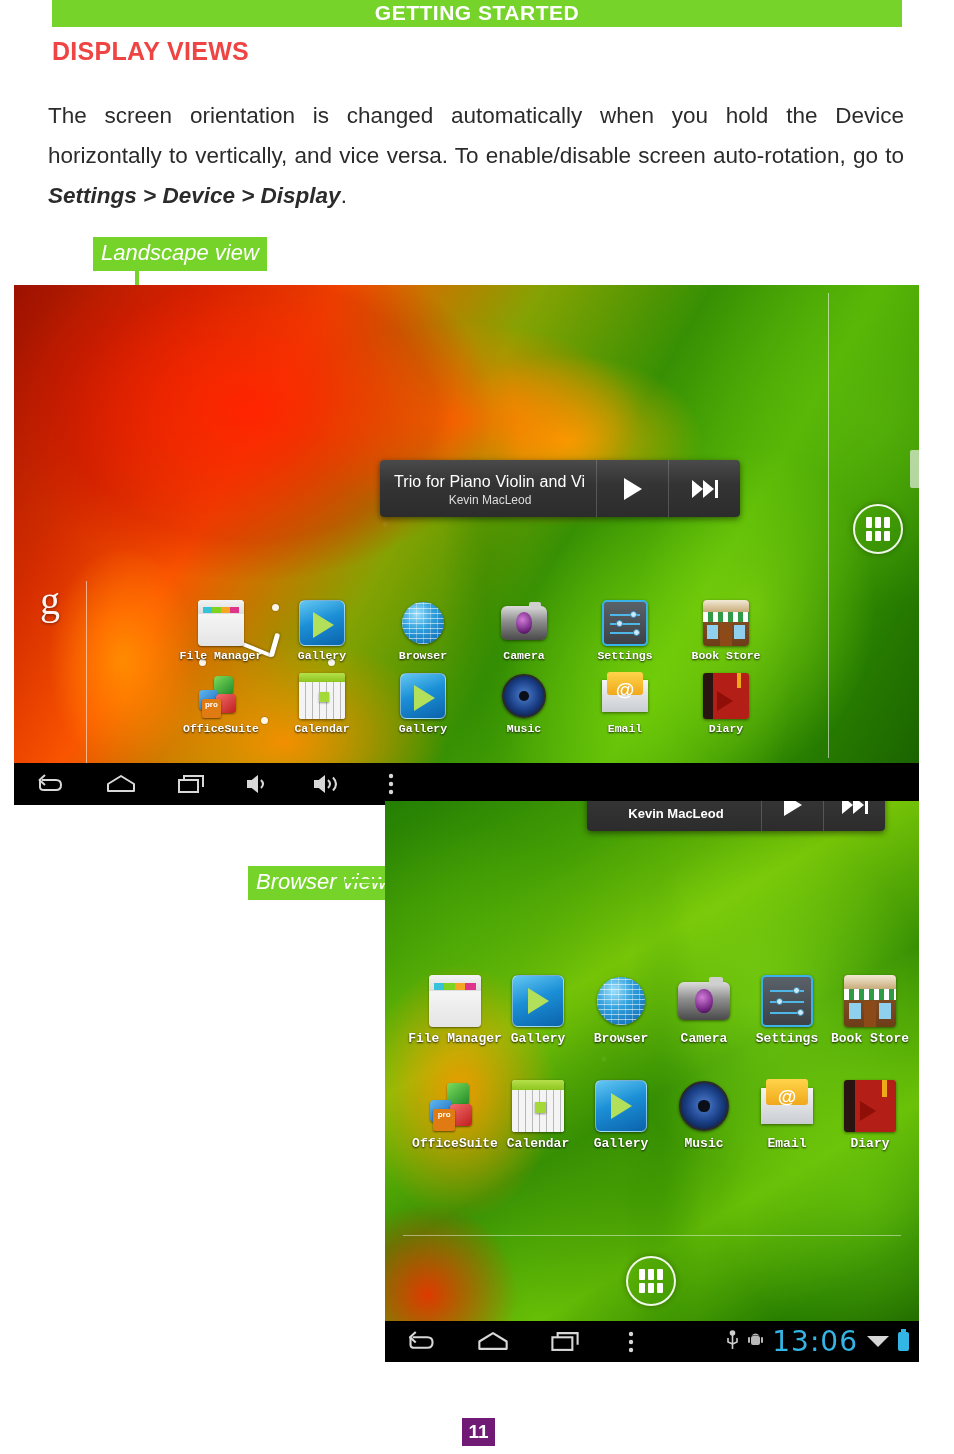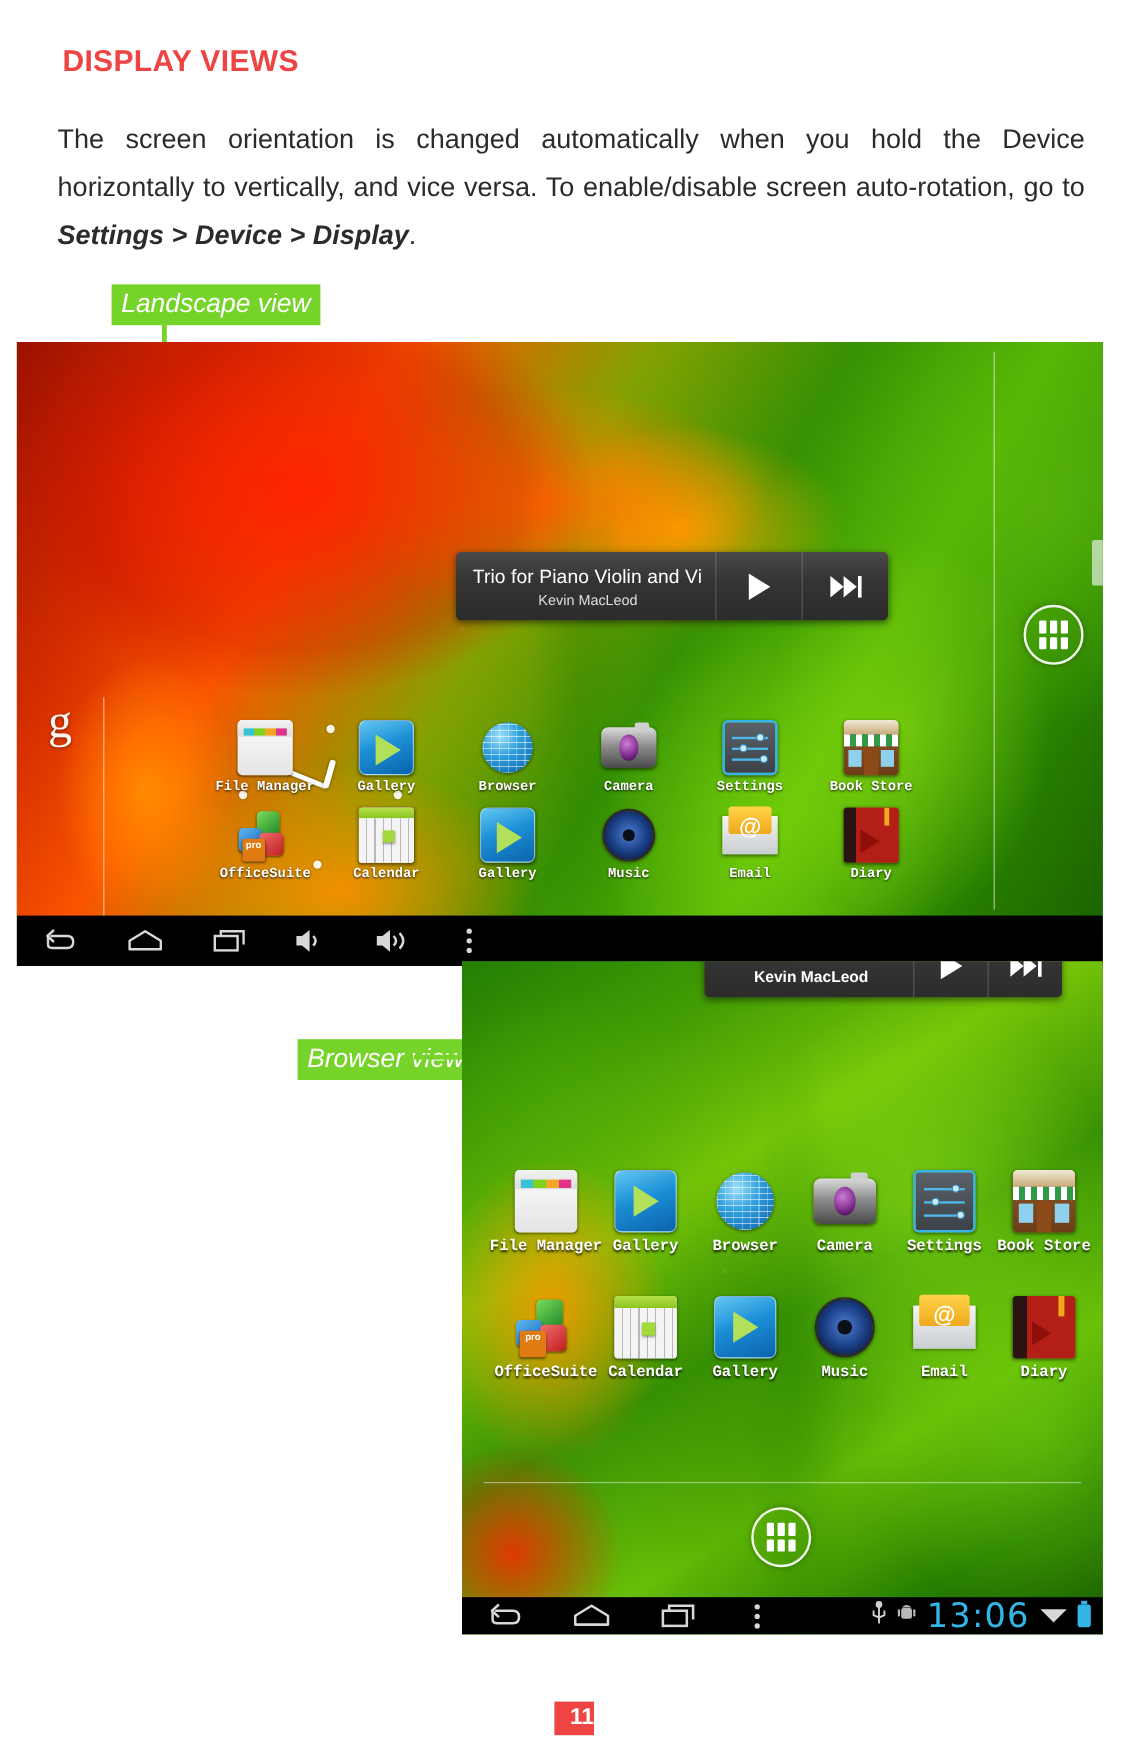--- a/index.html
+++ b/index.html
@@ -292,29 +292,32 @@
   .batt-ico::before{content:"";position:absolute;left:3px;top:-3px;width:5px;height:3px;background:#33b5e5;}
 
   
   .scroll-nub {
     position:absolute; background: rgba(225,235,220,.72); border-radius:2px;
   }
 
   
   .page-number {
     position:absolute; left:462px; top:1418px; width:33px; height:28px;
-    background:#ef4444; color:#fff; font-size:19px; font-weight:bold;
-    text-align:right; line-height:27px;
+    background:#701a75; color:#fff; font-size:19px; font-weight:bold;
+    text-align:center; line-height:27px;
   }
 </style>
 </head>
 <body>
 
 <div class="page">
 
+  <div class="chapter-bar">
+    <span>GETTING STARTED</span>
+  </div>
 
   <h1 class="section-title">DISPLAY VIEWS</h1>
 
   <p class="body-copy"><span>The screen orientation is changed automatically when you hold the Device horizontally to vertically, and vice versa. To enable/disable screen auto-rotation, go to </span><em>Settings &gt; Device &gt; Display</em><span>.</span></p>
 
   <div class="callout-label" id="callout-landscape">Landscape view</div>
   <div class="leader-v" id="leader-landscape-line"></div>
   <div class="leader-dot" id="leader-landscape-dot"></div>
 
   <div class="screen" id="screen-landscape" style="left:14px; top:285px; width:905px; height:520px;">
@@ -641,21 +644,21 @@
 
     <div class="drawer-btn" style="left:241px; top:455px; width:50px; height:50px;">
       <span></span>
         <span></span>
         <span></span>
       <span></span>
         <span></span>
         <span></span>
     </div>
 
-    <div class="sysbar" style="height:31px;">
+    <div class="sysbar" style="height:41px;">
       <div class="nav-ico" style="width:72px;">
         <svg width="30" height="21" viewBox="0 0 28 20" fill="none" stroke="#d8d8d8" stroke-width="2">
           <path d="M4 6 L4 13 Q4 16 8 16 L20 16 Q25 16 25 11 Q25 6 20 6 L6 6"></path>
           <path d="M9 1 L3.5 6 L9 11" stroke-linejoin="round"></path>
         </svg>
       </div>
       <div class="nav-ico" style="width:72px;">
         <svg width="32" height="21" viewBox="0 0 30 20" fill="none" stroke="#d8d8d8" stroke-width="2">
           <path d="M2 17 L2 10 L15 2 L28 10 L28 17 Z" stroke-linejoin="round"></path>
         </svg>

